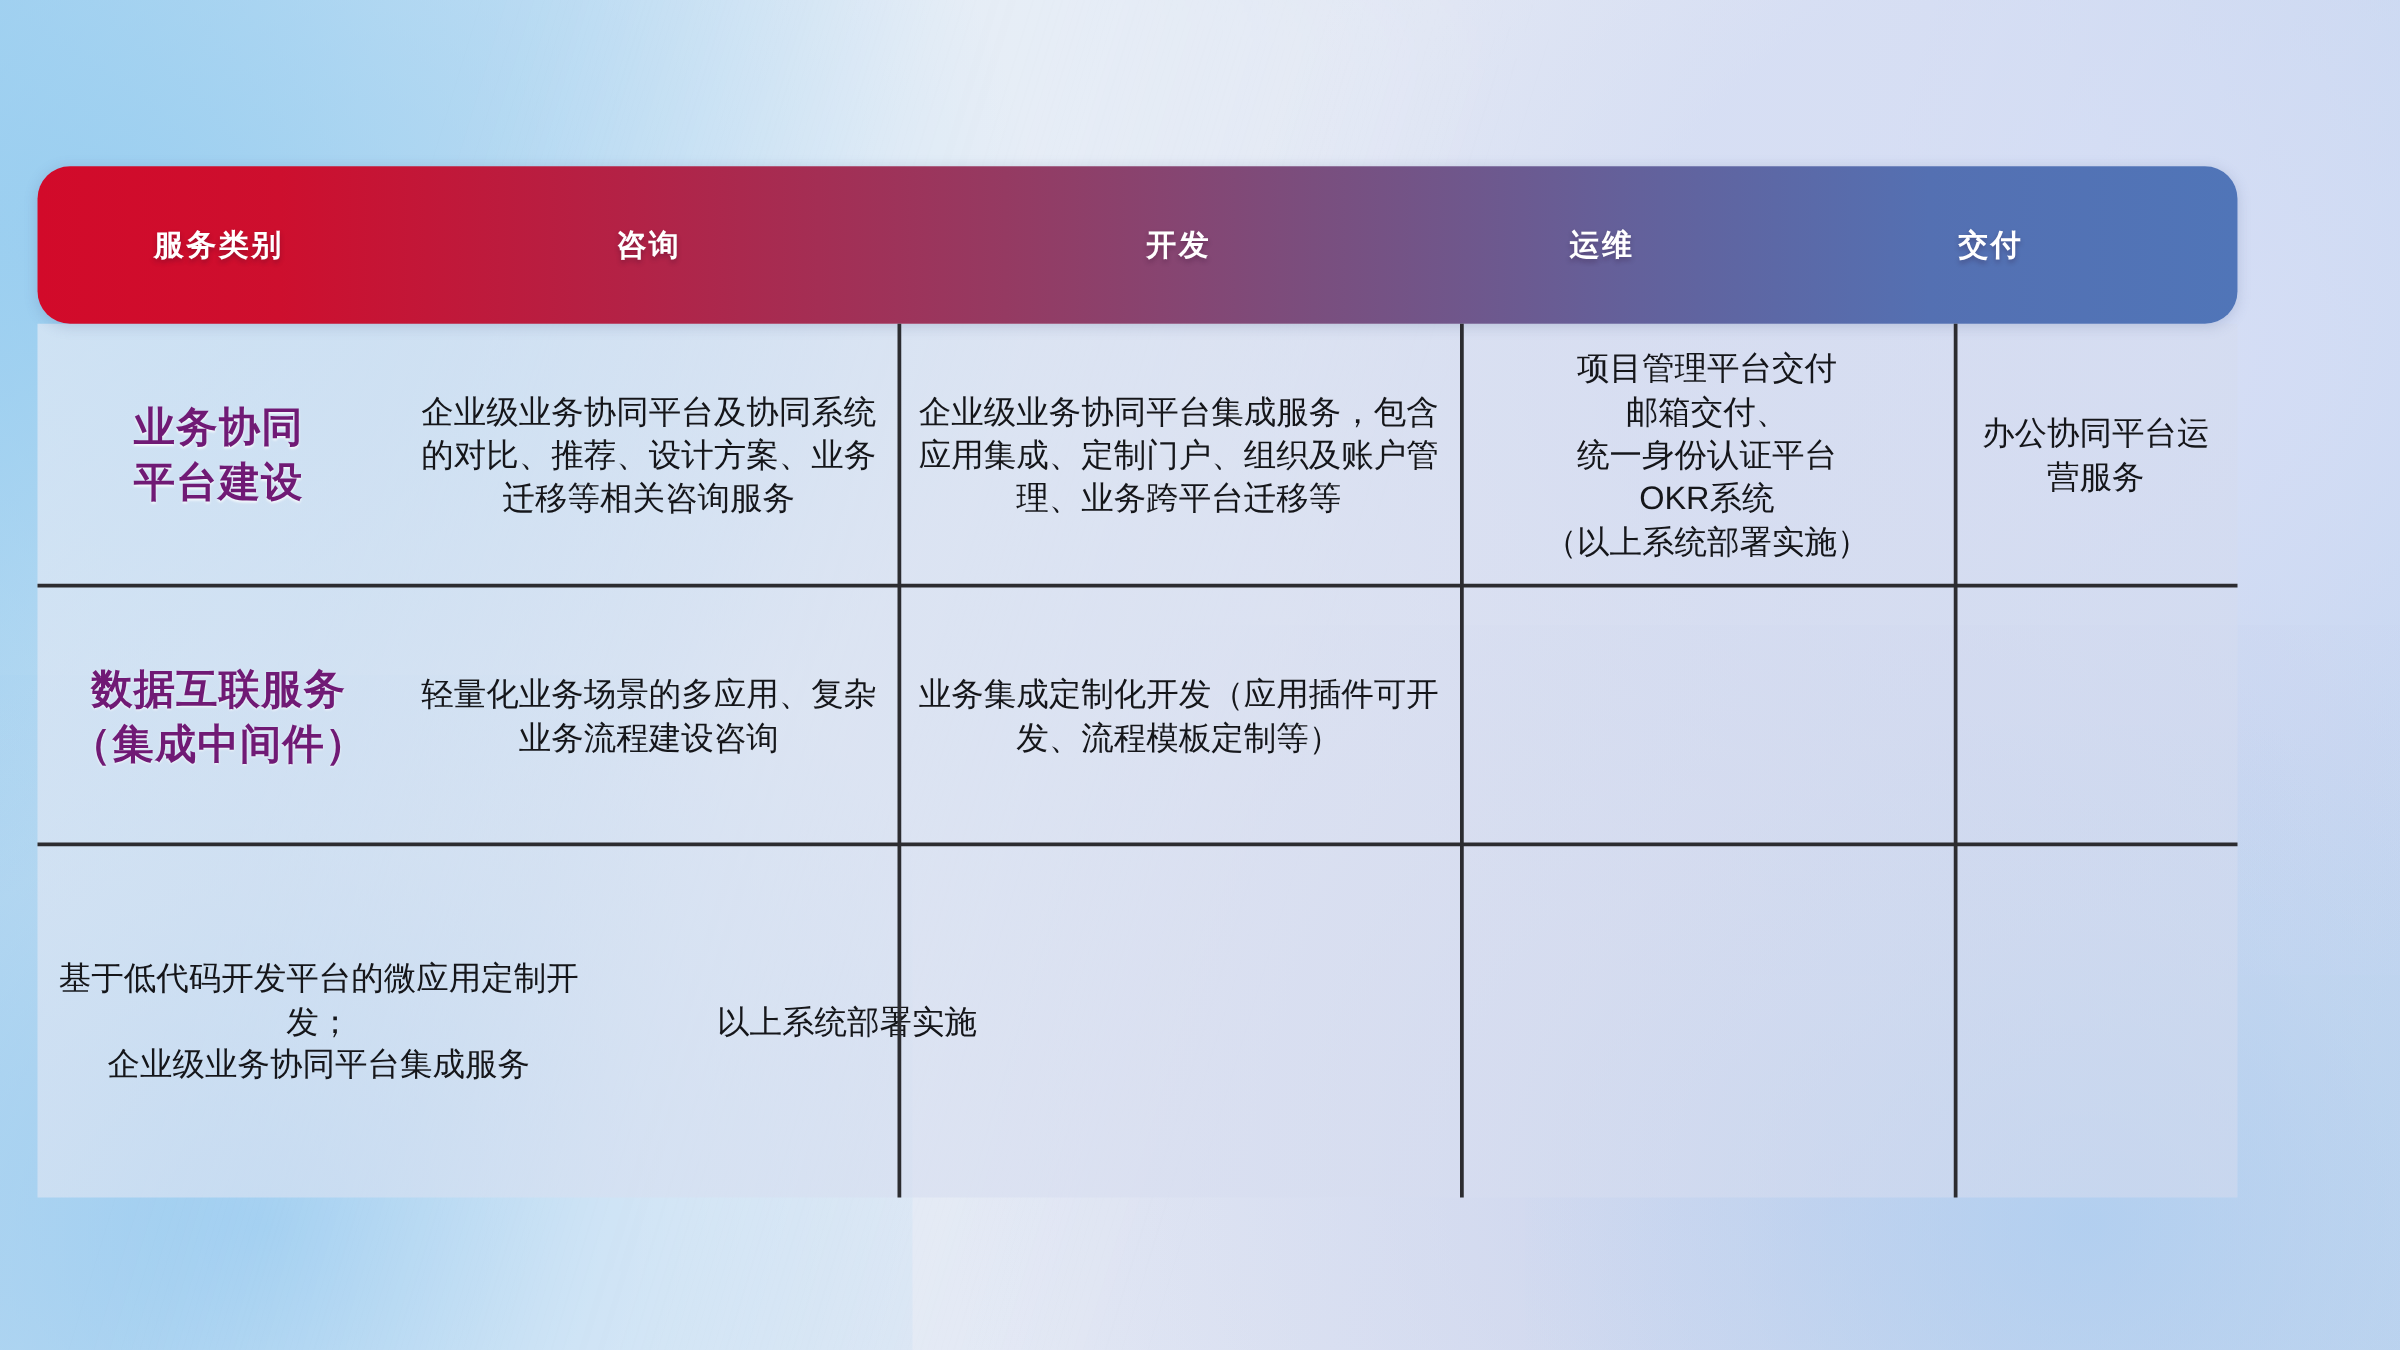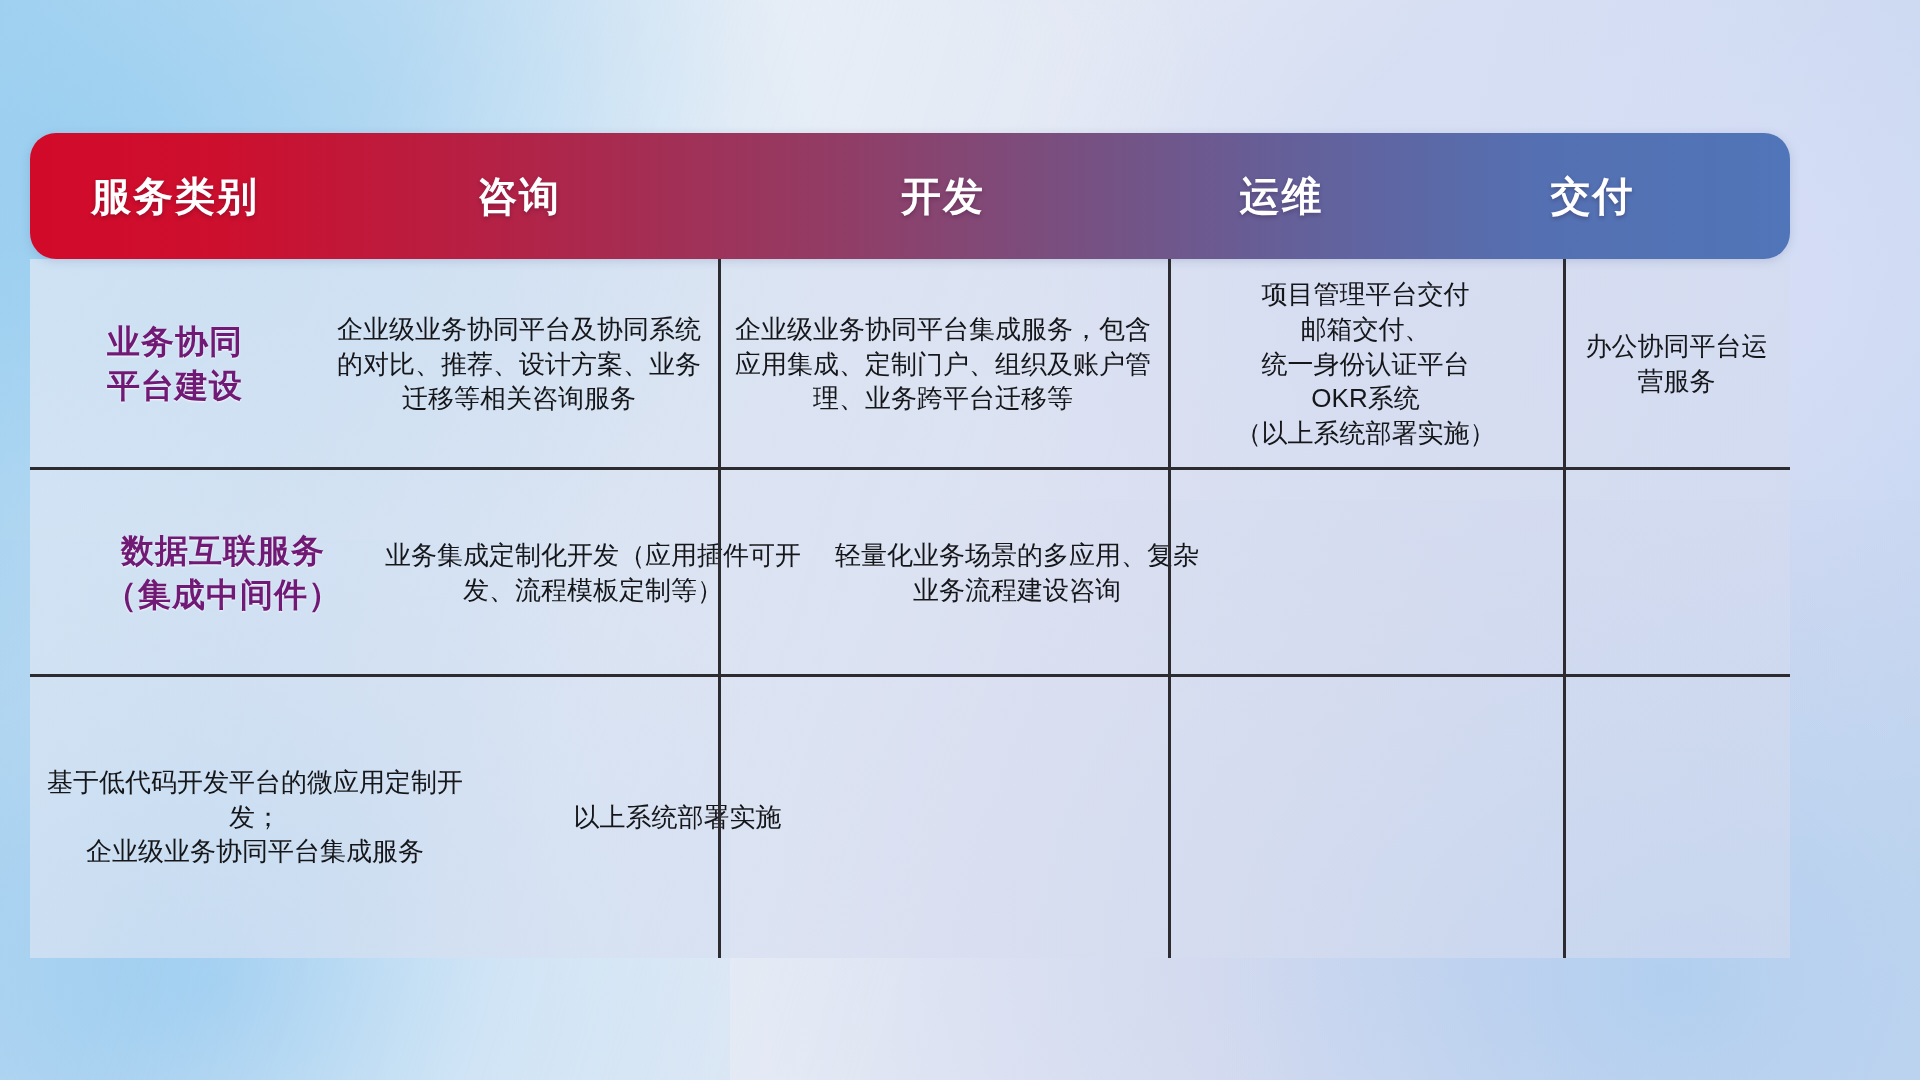--- a/index.html
+++ b/index.html
@@ -60,39 +60,39 @@
     width:1760px; height:126px;
     border-radius:26px;
     background:linear-gradient(90deg,#d20a2a 0%,#cd0f2e 11%,#b32246 27%,#953a62 44%,#7a4e7e 58%,#64609a 72%,#5470b2 86%,#5075b8 100%);
     display:flex; align-items:center;
     box-shadow:0 2px 10px rgba(80,100,150,.22);
   }
   .hcell{
     display:flex; align-items:center; justify-content:center;
     height:100%;
     color:#ffffff;
-    font-size:40px; font-weight:bold;
+    font-size:24px; font-weight:bold;
     letter-spacing:2px;
     text-shadow:0 2px 4px rgba(40,10,40,.30);
     font-family:Liberation Mono, monospace;
   }
   .c1{ width:290px; }
   .c2{ width:398px; }
   .c3{ width:450px; }
   .c4{ width:395px; }
   .c5{ width:227px; }
 
   .grid{ position:absolute; left:0; top:126px; width:1760px; height:699px; }
   .vline{ position:absolute; top:0; width:3px; height:699px; background:#2c2c30; }
   .hline{ position:absolute; left:0; width:1760px; height:3px; background:#2c2c30; }
 
   .rows{ position:absolute; left:0; top:126px; width:1760px; height:699px; }
   .row{ display:flex; width:1760px; }
   .r1{ height:210px; }
-  .r2{ height:207px;margin-left:48px; }
+  .r2{ height:207px; }
   .r3{ height:282px; }
 
   .cell{
     display:flex; align-items:center; justify-content:center;
     text-align:center;
     padding:0 14px;
     color:#15161a;
     font-size:26px;
     line-height:1.34;
     border-radius:10px;
@@ -141,22 +141,22 @@
 邮箱交付、
 统一身份认证平台
 OKR系统
 （以上系统部署实施）</div>
       <div class="cell c5">办公协同平台运营服务</div>
     </div>
 
     <div class="row r2">
       <div class="cell c1 cat nowrap-line">数据互联服务
 （集成中间件）</div>
+      <div class="cell c2">轻量化业务场景的多应用、复杂业务流程建设咨询</div>
       <div class="cell c3">业务集成定制化开发（应用插件可开发、流程模板定制等）</div>
-      <div class="cell c2">轻量化业务场景的多应用、复杂业务流程建设咨询</div>
       <div class="cell c4"></div>
       <div class="cell c5"></div>
     </div>
 
     <div class="row r3">
       <div class="cell c3 nowrap-line">基于低代码开发平台的微应用定制开发；
 企业级业务协同平台集成服务</div>
       <div class="cell c4">以上系统部署实施</div>
       <div class="cell c5"></div>
     </div>

